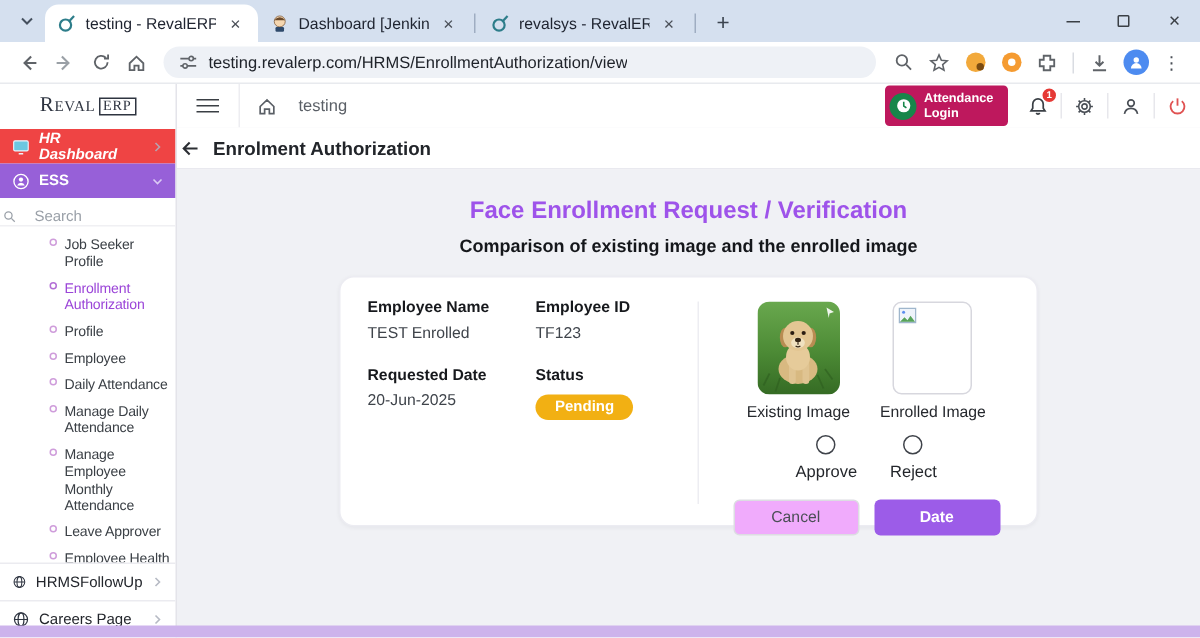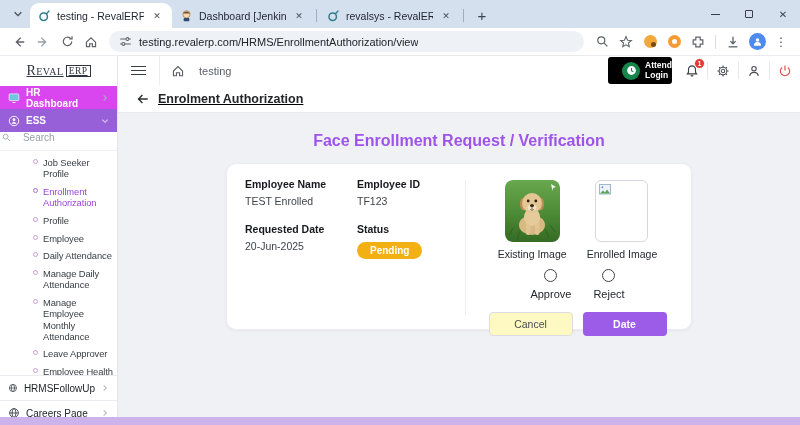--- a/index.html
+++ b/index.html
@@ -41,29 +41,29 @@
   .extdot2 { width:13px; height:13px; border-radius:50%; background:#f59b31; position:relative; }
   .extdot2::after { content:""; position:absolute; left:4px; top:4px; width:5px; height:5px; border-radius:50%; background:#fff; }
 
   
   .app { display:flex; height:369px; background:#f0f1f5; position:relative; }
 
   
   .sidebar { width:118px; min-width:118px; background:#fff; border-right:1px solid #e4e4ea; display:flex;
              flex-direction:column; overflow:hidden; }
   .logo { height:30px; display:flex; align-items:center; justify-content:center;
-          font-family:"Liberation Serif", serif; color:#2e3440;text-decoration:underline; }
+          font-family:"Liberation Serif", serif; color:#2e3440; }
   .lg-name { font-variant:small-caps; font-size:14px; letter-spacing:0.5px; }
   .lg-box { border:1px solid #2e3440; padding:0 2px; margin-left:2px; font-size:9.5px; letter-spacing:0.5px; }
   .srow { height:23px; display:flex; align-items:center; gap:6px; padding:0 8px; font-size:10px;
           font-weight:bold; color:#fff; flex:none; }
-  .srow.dark { background:#d946ef; }
+  .srow.dark { background:#ef4444;font-style:italic; }
   .srow.ess { background:#9760d8; }
   .srow .chev { margin-left:auto; opacity:0.85; display:flex; }
-  .search { height:19px; display:flex; align-items:flex-start; gap:12px; padding:0 2px;
+  .search { height:19px; display:flex; align-items:flex-end; gap:12px; padding:0 2px;
             border-bottom:1px solid #f0f0f3; flex:none; }
   .search input { border:none; outline:none; background:transparent; width:100%; font-family:inherit;
                   font-size:10px; color:#5a5f66; }
   .search input::placeholder { color:#9aa0a8; }
   .menu { flex:1; padding:3px 0; overflow:hidden;margin-left:24px; }
   .mi { display:flex; align-items:flex-start; gap:5px; padding:3.2px 4px 3.2px 9px; font-size:9.4px;
         letter-spacing:-0.1px; color:#3b4046; line-height:1.2; cursor:pointer; }
   .bullet { width:5px; height:5px; border:1px solid #cf9ddb; border-radius:50%; margin-top:2px; flex:none; }
   .mi.active { color:#9b45d8; }
   .mi.active .bullet { border-color:#b36fd6; }
@@ -73,33 +73,33 @@
 
   
   .main { flex:1; display:flex; flex-direction:column; min-width:0; }
   .topbar { height:29px; background:#fff; display:flex; align-items:center; flex:none; }
   .hamb { padding:0 13px; display:flex; flex-direction:column; gap:3px; }
   .hamb i { display:block; width:15px; border-top:1.6px solid #3a3f44; }
   .tb-vr { width:1px; height:29px; background:#ededf1; flex:none; }
   .homecell { padding:0 11px; display:flex; align-items:center; }
   .crumb { font-size:11px; color:#5a5f66; margin-left:3px; }
   .tb-right { margin-left:auto; display:flex; align-items:center; height:100%; }
-  .att-btn { height:27px; background:#000000; border-radius:3px; color:#fff; display:flex; align-items:center;
-             gap:5px; padding:0 14px; width:64px; border:none; margin-right:5px; cursor:pointer; }
+  .att-btn { height:27px; background:#be185d; border-radius:3px; color:#fff; display:flex; align-items:center;
+             gap:5px; padding:0 3px; width:82px; border:none; margin-right:5px; cursor:pointer; }
   .att-ic { width:18px; height:18px; border-radius:50%; background:#17864a; display:flex; align-items:center;
             justify-content:center; flex:none; }
   .att-tx { font-size:8.5px; font-weight:bold; line-height:1.15; text-align:left; font-family:inherit; }
   .tb-cell { width:30px; height:100%; display:flex; align-items:center; justify-content:center; position:relative; }
   .tb-sep2 { width:1px; height:17px; background:#e7e7ec; flex:none; }
   .nbadge { position:absolute; top:2px; right:2px; min-width:11px; height:11px; background:#e53935; color:#fff;
             font-size:6.5px; font-weight:bold; border-radius:6px; border:1px solid #fff; display:flex;
             align-items:center; justify-content:center; padding:0 2px; }
 
   .pagehead { height:28px; background:#fff; border-bottom:1px solid #e9e9ef; display:flex; align-items:center;
-              gap:9px; padding:0 17px; flex:none;text-decoration:underline; }
+              gap:9px; padding:0 1px; flex:none; }
   .ph-title { font-size:12.5px; font-weight:bold; color:#22252a; }
 
   .content { flex:1; overflow:hidden; text-align:center; }
   .title { margin-top:19px; font-size:16px; color:#9e53ea; font-weight:600; }
   .subtitle { margin-top:7px; font-size:12px; font-weight:bold; color:#15171b; }
 
   
   .card { width:466px; height:167px; margin:13px auto 0; background:#fff; border:1px solid #ececf2;
           border-radius:10px; box-shadow:0 1px 3px rgba(20,20,40,0.05); display:flex; text-align:left;
           padding:14px 14px 0 18px; }
@@ -115,21 +115,21 @@
   .dogimg { width:55px; height:62px; border-radius:8px; overflow:hidden; display:block; }
   .enr { width:53px; height:62px; border:1px solid #d7d7de; border-radius:6px; background:#fff; position:relative; }
   .brk { position:absolute; top:3px; left:3px; }
   .imglabel { margin-top:6px; font-size:10.5px; color:#26292e; white-space:nowrap; }
   .radios { display:flex; gap:22px; margin-top:9px; align-items:center; }
   .radio { display:flex; align-items:center; gap:6px; font-size:11px; color:#23262b; cursor:pointer;flex-direction:column; }
   .rc { width:13px; height:13px; border:1.5px solid #3f434a; border-radius:50%; background:#fff; flex:none; }
   .btns { display:flex; gap:10px; margin-top:12px; }
   .btn { width:84px; height:24px; border-radius:4px; font-size:10.5px; display:flex; align-items:center;
          justify-content:center; border:none; cursor:pointer; font-family:inherit; }
-  .btn.cancel { background:#fef9c3; border:1px solid #dcdce2; color:#4a4e55; }
+  .btn.cancel { background:#f0abfc; border:1px solid #dcdce2; color:#4a4e55; }
   .btn.save { background:#9c5ce8; color:#fff; font-weight:bold; }
 
   .hbar { position:absolute; left:0; top:417px; width:800px; height:8px; background:#cdb3ec; }
 </style>
 </head>
 <body>
 
 <div class="win">
 
   <div class="tabstrip">
@@ -413,20 +413,21 @@
 
       <div class="pagehead">
         <svg width="14" height="14" viewBox="0 0 16 16">
             <path d="M8.5 3.5 4 8l4.5 4.5M4 8h10.5" fill="none" stroke="#2b2e33" stroke-width="1.6"></path>
           </svg>
         <span class="ph-title">Enrolment Authorization</span>
       </div>
 
       <div class="content">
         <div class="title">Face Enrollment Request / Verification</div>
+        <div class="subtitle">Comparison of existing image and the enrolled image</div>
 
         <div class="card">
           <div class="card-left">
             <div>
               <div class="flabel">Employee Name</div>
               <div class="fvalue">TEST Enrolled</div>
             </div>
             <div>
               <div class="flabel">Employee ID</div>
               <div class="fvalue">TF123</div>

